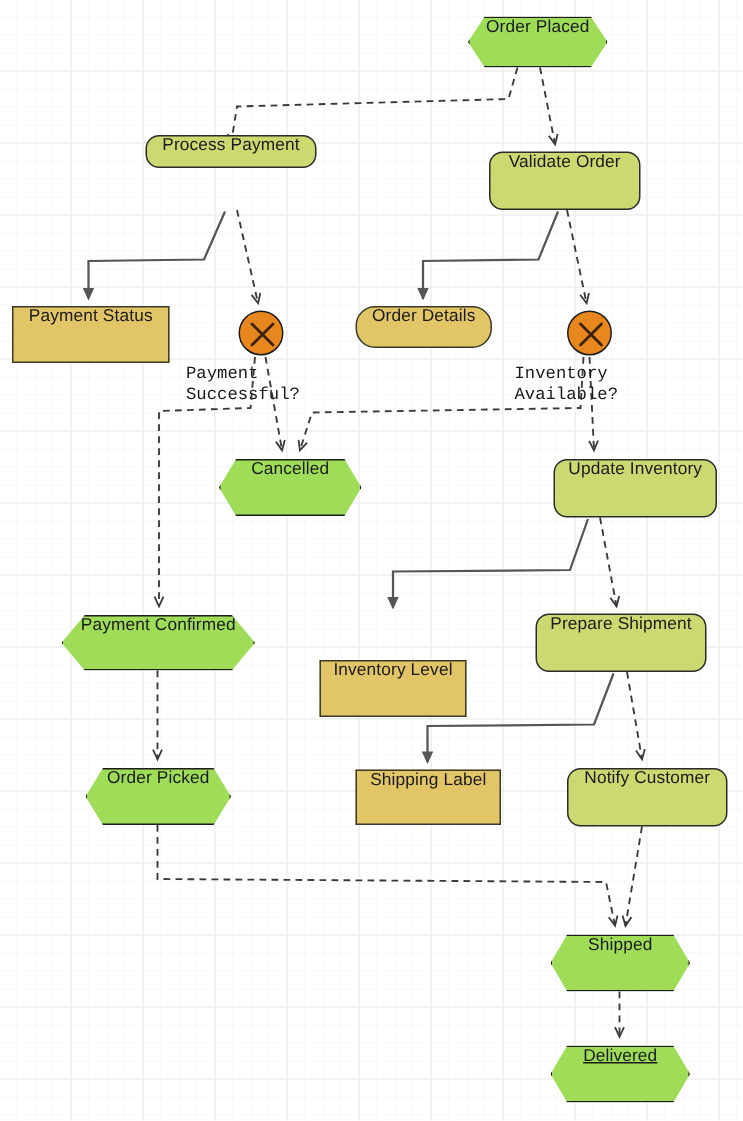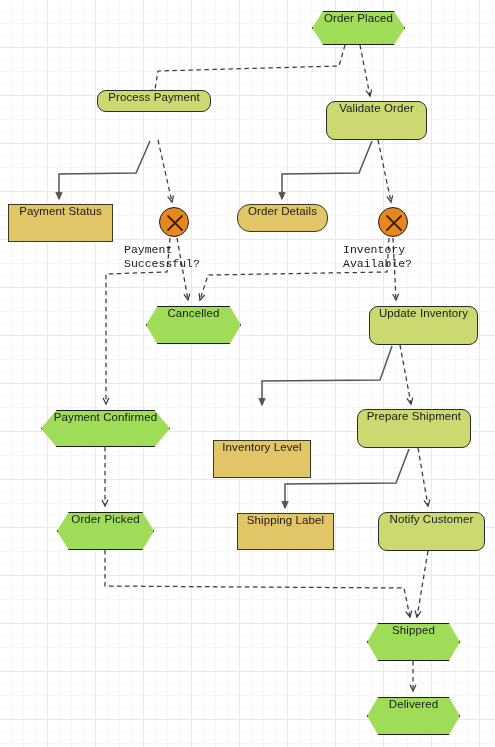--- a/index.html
+++ b/index.html
@@ -161,21 +161,21 @@
   </div>
 
   <div class="node n-event" style="left:57px; top:512px; width:97px; height:38px;">
     <span class="hex-label">Order Picked</span>
   </div>
 
   <div class="node n-event" style="left:367px; top:623px; width:93px; height:38px;">
     <span class="hex-label">Shipped</span>
   </div>
 
-  <div class="node n-event" style="left:367px; top:697px; width:93px; height:38px;">
+  <div class="node n-event" style="left:367px; top:697px; width:93px; height:38px;text-decoration:underline;">
     <span class="hex-label">Delivered</span>
   </div>
 
   <div class="node n-action" style="left:97px; top:90px; width:114px; height:22px;">
     <span>Process Payment</span>
   </div>
 
   <div class="node n-action" style="left:326px; top:101px; width:101px; height:39px;">
     <span>Validate Order</span>
   </div>

